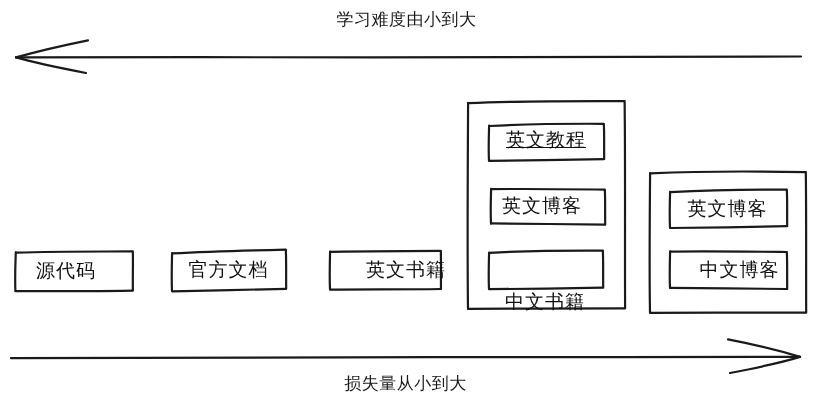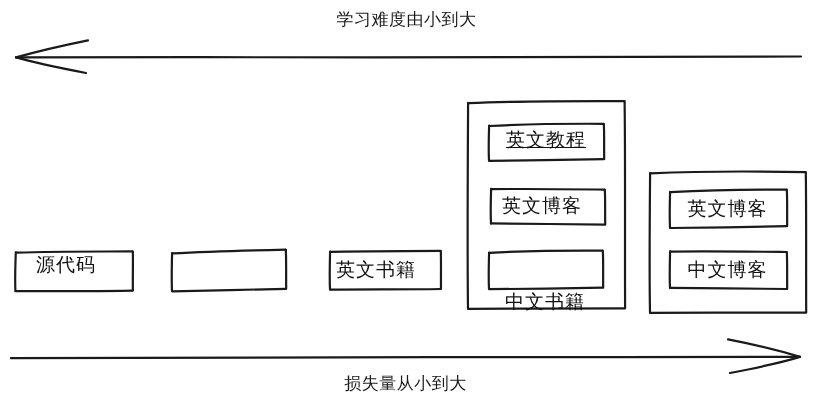--- a/index.html
+++ b/index.html
@@ -147,26 +147,29 @@
         <path d="M670.0 288.0 C 669.4 277, 669.8 263, 670.1 251.3"></path>
       </g>
 
     </g>
   </svg>
 
   <div class="axis-label" id="top-label">学习难度由小到大</div>
 
   <div class="axis-label" id="bottom-label">损失量从小到大</div>
 
-  <div class="node" style="left:15px; top:245px; width:102px; height:40px;">
+  <div class="node" style="left:15px; top:251px; width:102px; height:40px;">
     <span>源代码</span>
   </div>
 
+  <div class="node" style="left:171px; top:250px; width:115px; height:40px;">
+    <span>官方文档</span>
+  </div>
 
-  <div class="node" style="left:316px; top:251px; width:120px; height:38px;">
+  <div class="node" style="left:346px; top:251px; width:120px; height:38px;">
     <span>英文书籍</span>
   </div>
 
   <div class="group-box" style="left:467px; top:101px; width:158px; height:208px;"></div>
 
   <div class="node" style="left:488px; top:124px; width:116px; height:32px;text-decoration:underline;">
     <span>英文教程</span>
   </div>
 
   <div class="node" style="left:490px; top:188px; width:104px; height:36px;">
@@ -176,17 +179,17 @@
   <div class="node" style="left:488px; top:251px; width:114px; height:37px;margin-top:32px;">
     <span>中文书籍</span>
   </div>
 
   <div class="group-box" style="left:649px; top:171px; width:157px; height:142px;"></div>
 
   <div class="node" style="left:669px; top:190px; width:117px; height:38px;">
     <span>英文博客</span>
   </div>
 
-  <div class="node" style="left:669px; top:251px; width:117px; height:38px;">
+  <div class="node" style="left:669px; top:251px; width:117px; height:38px;padding-left:12px;">
     <span>中文博客</span>
   </div>
 
 </div>
 
 </body></html>

